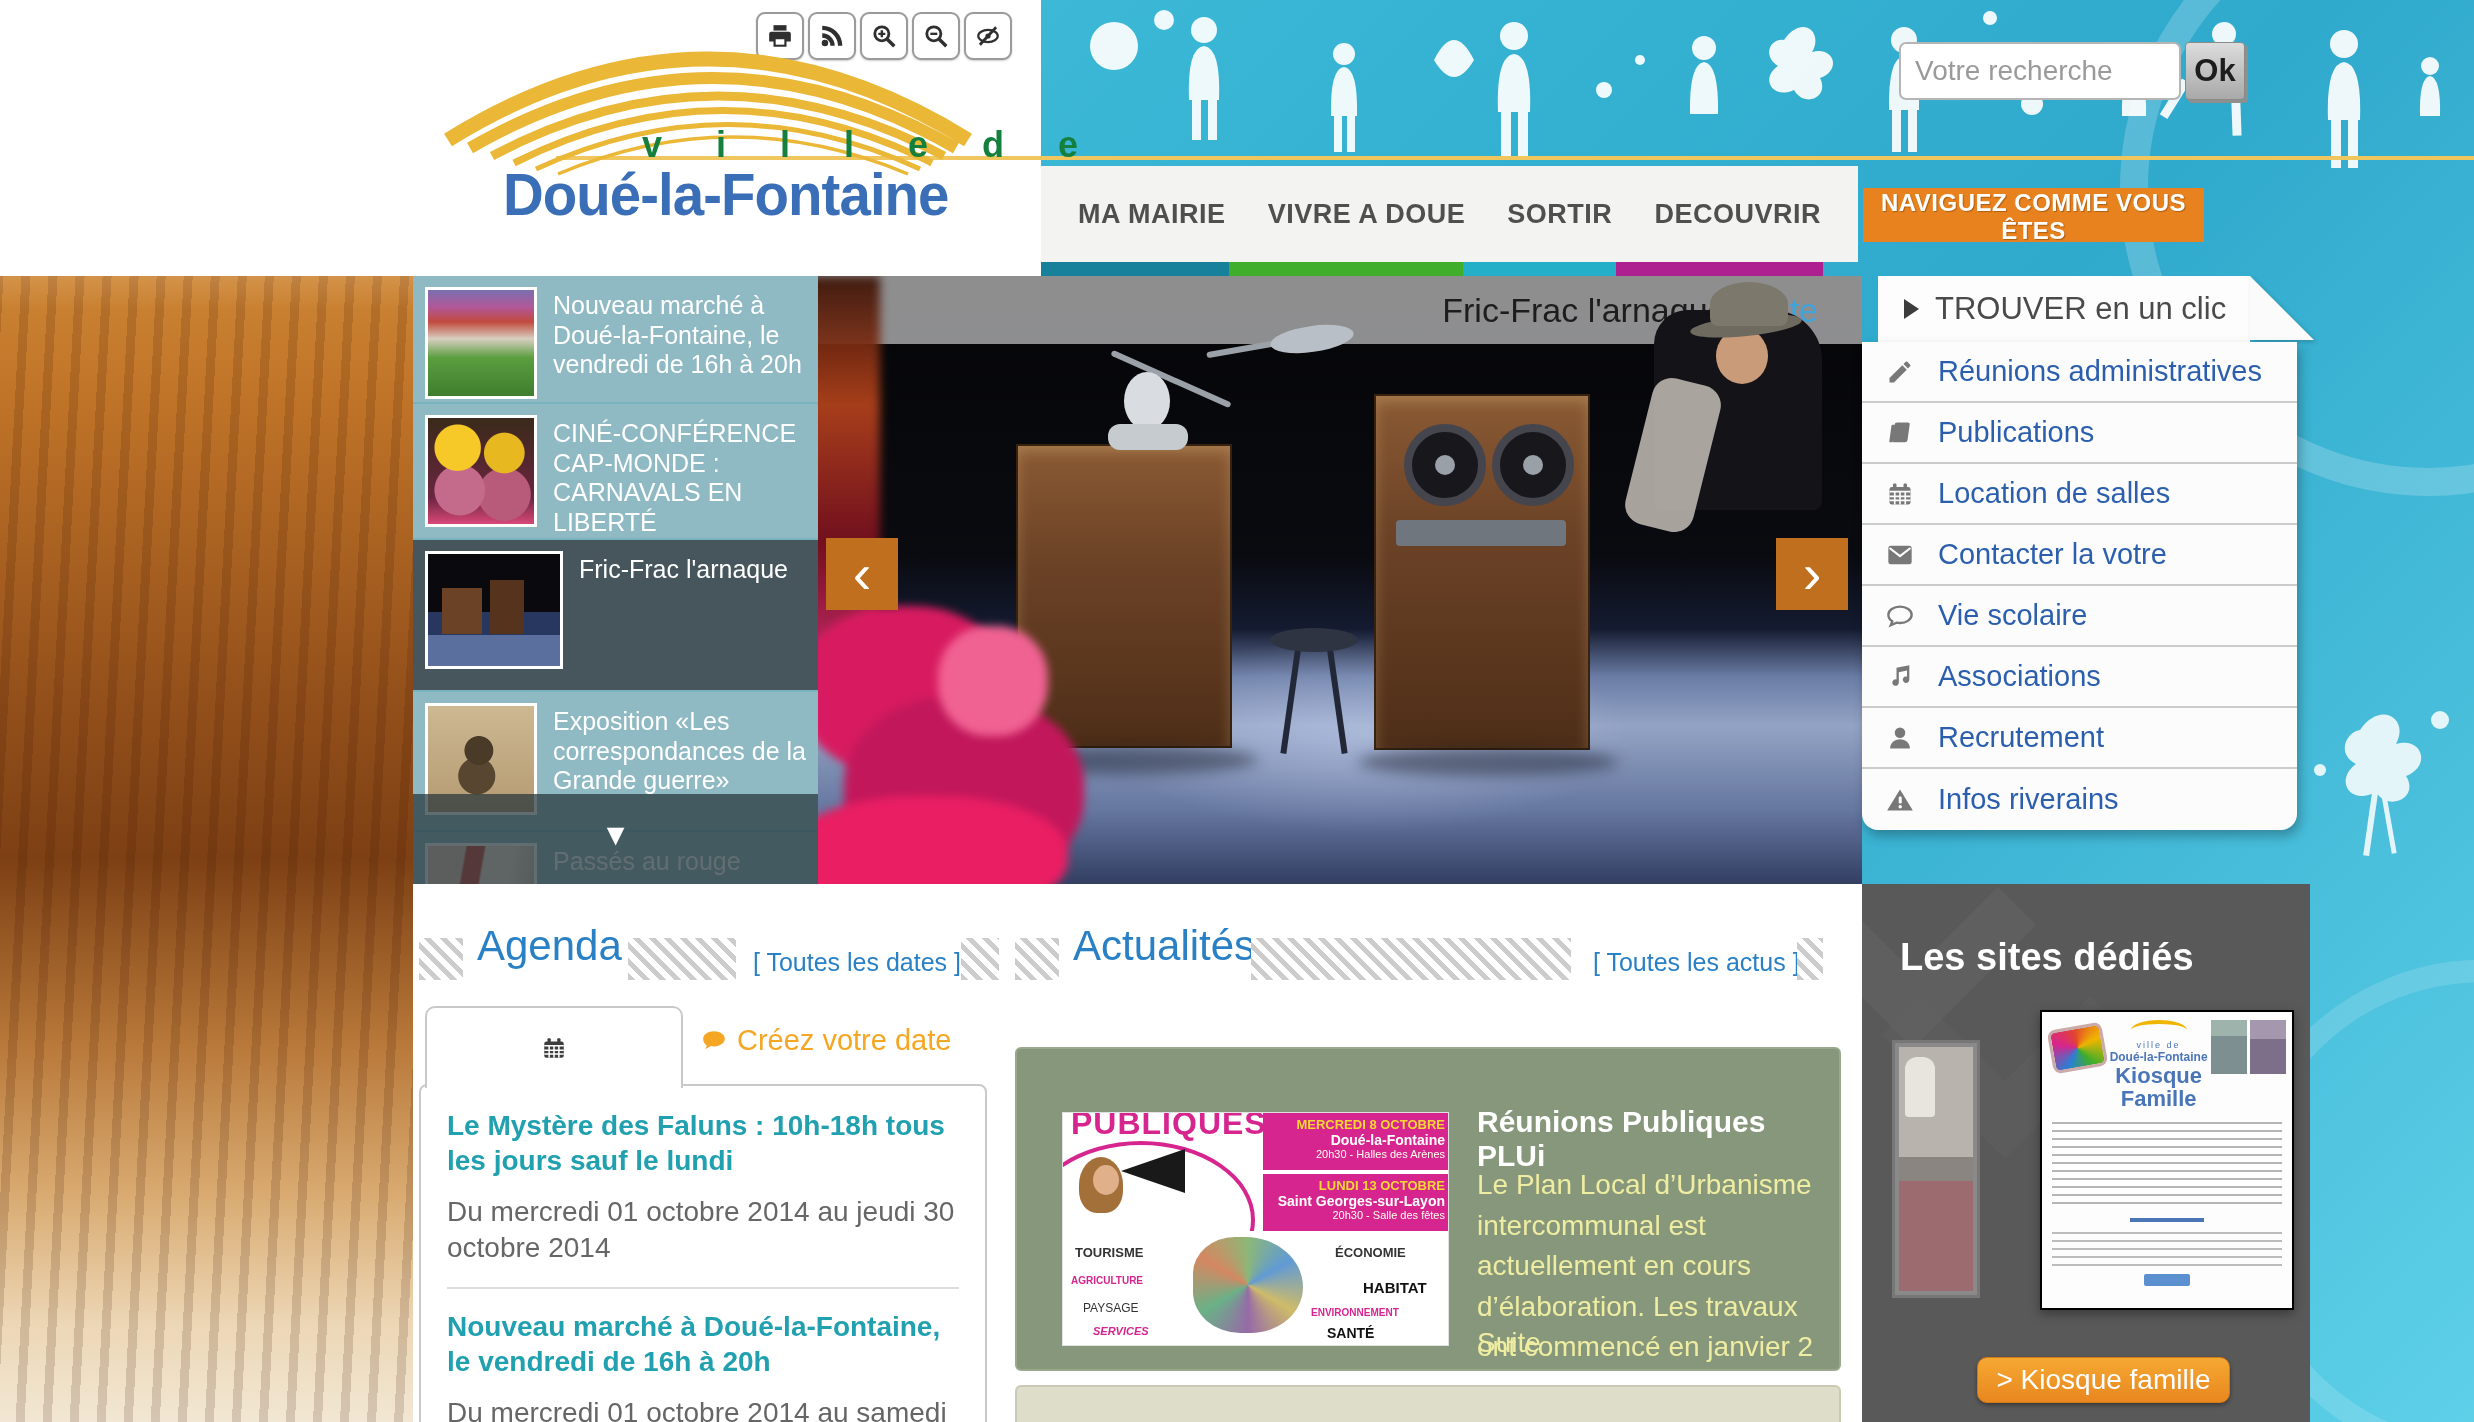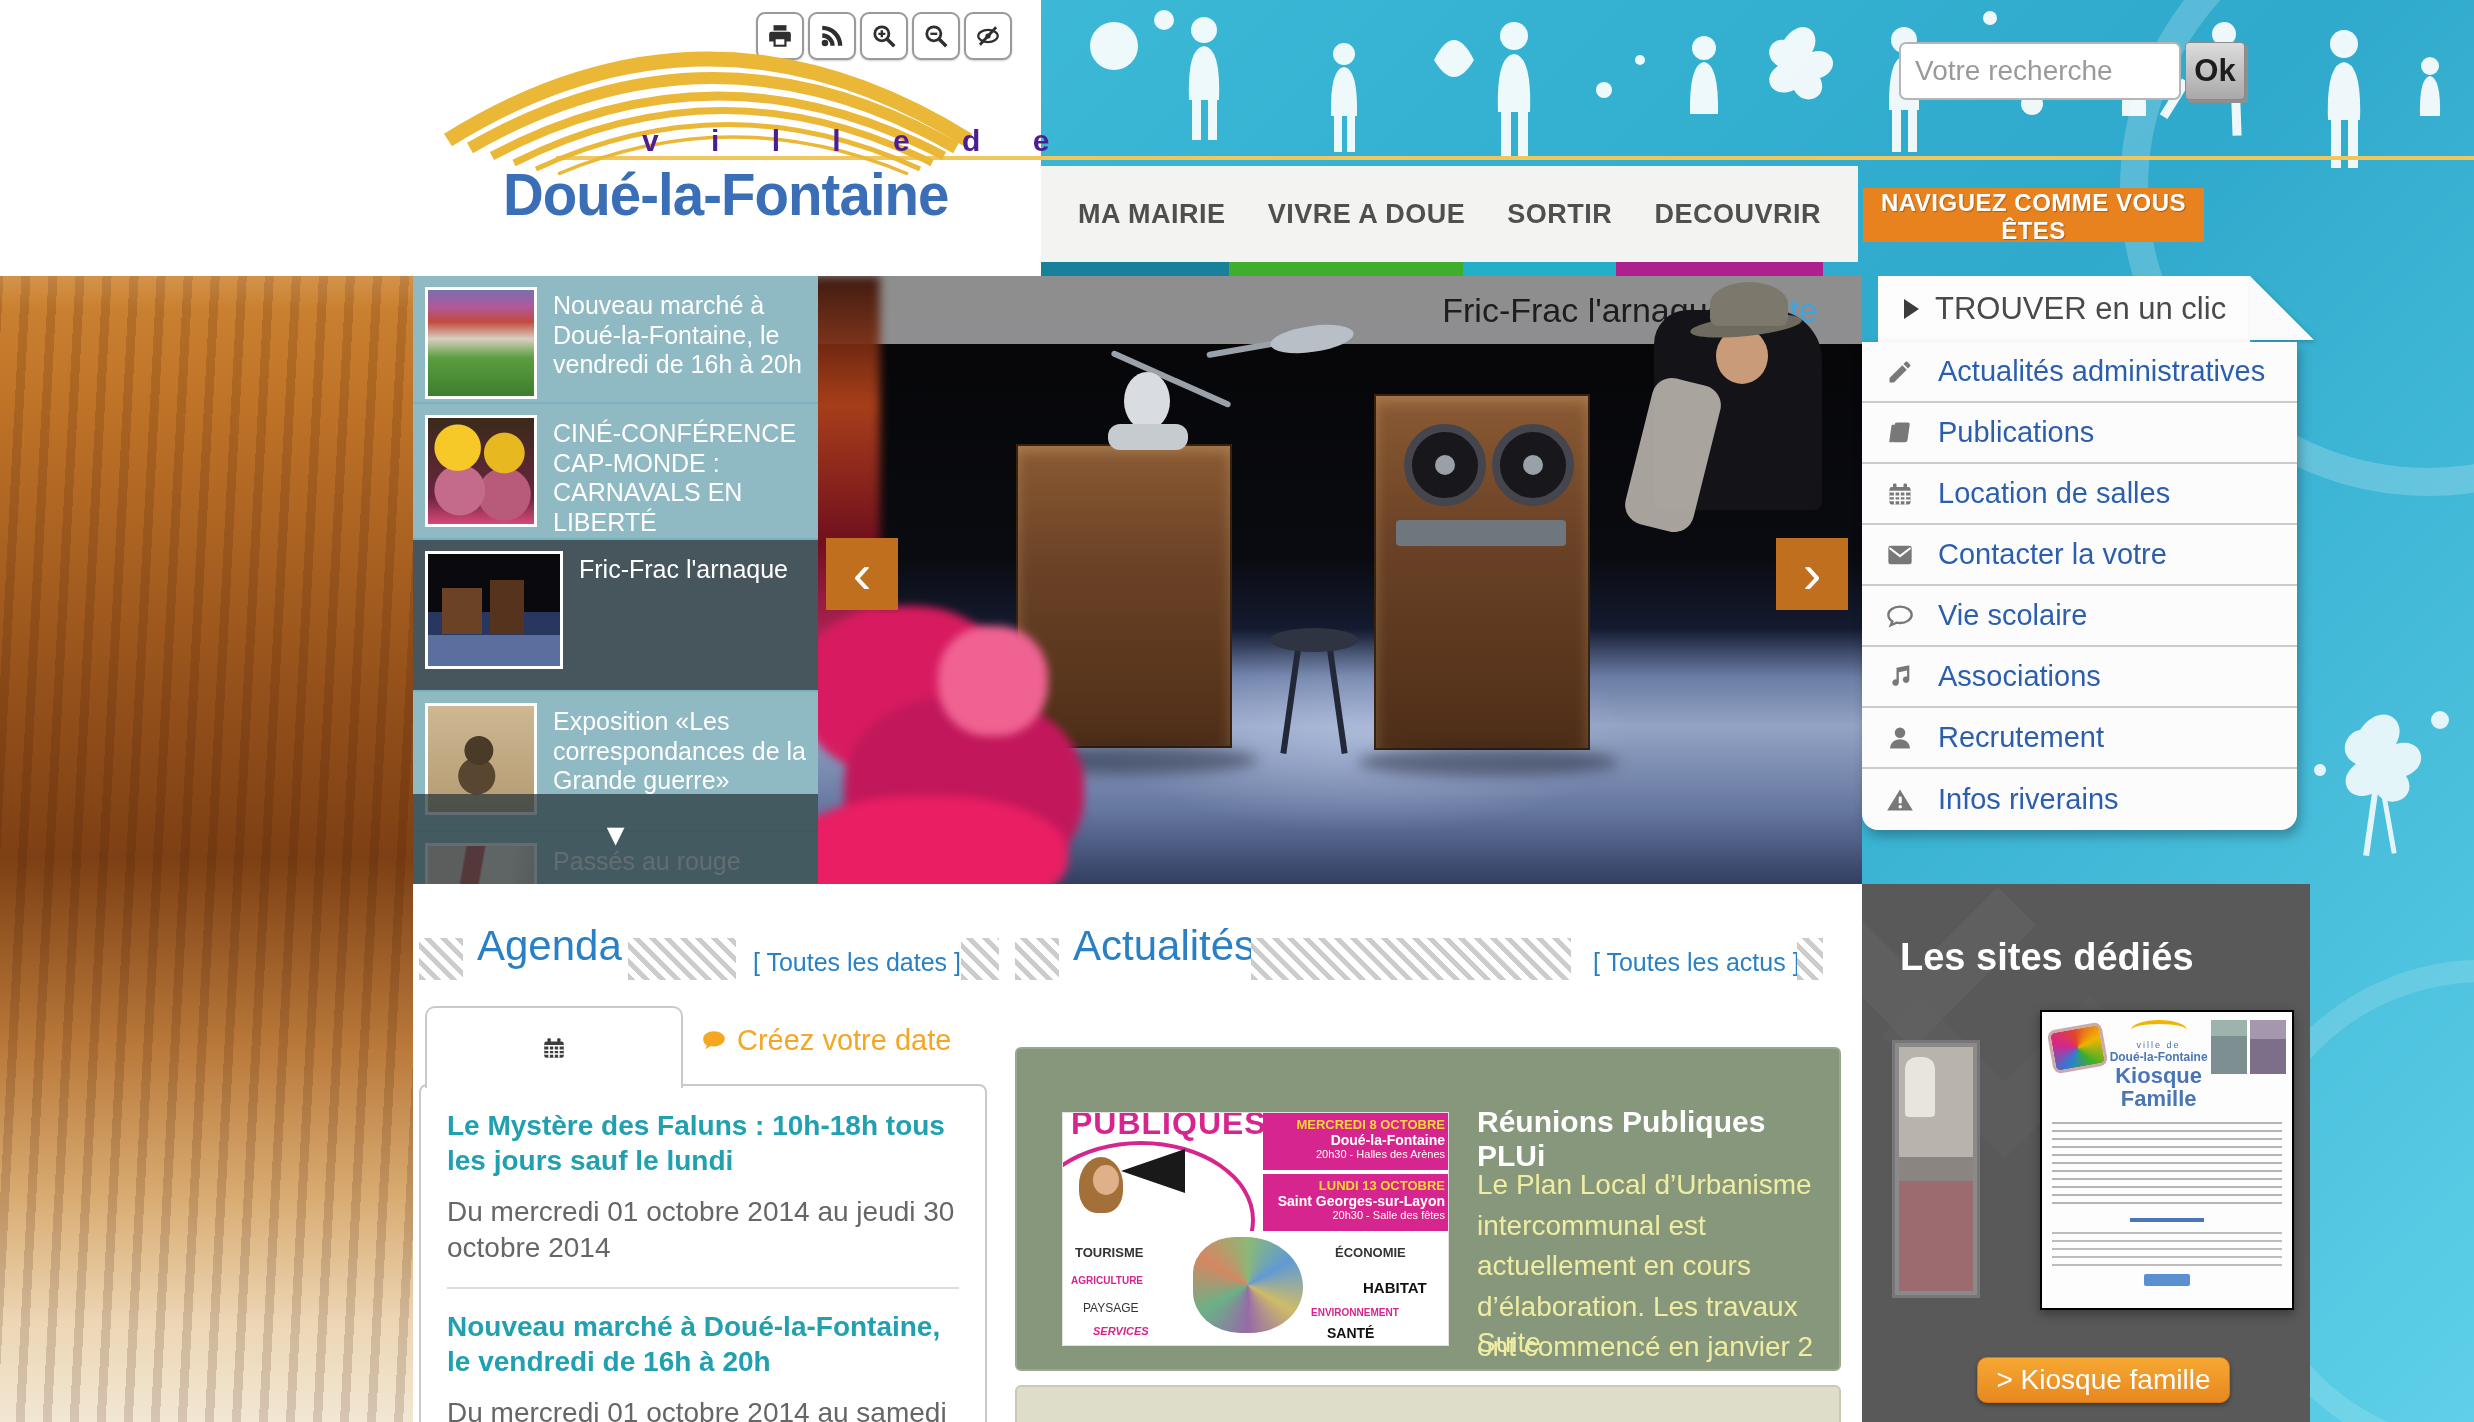--- a/index.html
+++ b/index.html
@@ -26,21 +26,21 @@
   .sil-band{left:1044px;top:0;width:1430px;height:178px;}
   .flower-right{left:2290px;top:690px;width:184px;height:210px;}
 
   
   .toolbar{left:756px;top:12px;display:flex;gap:4px;}
   .tool{width:48px;height:48px;background:#fff;border:2px solid #9a9a9a;border-radius:9px;
     display:flex;align-items:center;justify-content:center;box-shadow:0 1px 2px rgba(0,0,0,.2);}
 
   
   .logo-arcs{left:408px;top:48px;}
-  .logo-tagline{left:642px;top:124px;font-size:30px;letter-spacing:22px;color:#4c1d95;font-weight:bold;}
+  .logo-tagline{left:642px;top:124px;font-size:36px;letter-spacing:22px;color:#15803d;font-weight:bold;}
   .logo-city{left:503px;top:160px;font-size:60px;font-weight:bold;color:#3a6fb7;letter-spacing:-1px;transform:scaleX(.94);transform-origin:left;}
 
   
   .search-box{left:1899px;top:42px;display:flex;align-items:stretch;}
   .search-input{width:250px;height:54px;border:2px solid #b5b5b5;border-radius:7px;font-size:28px;
     padding:0 14px;color:#444;outline:none;font-family:"Liberation Sans",sans-serif;}
   .search-input::placeholder{color:#9a9a9a;}
   .search-ok{margin-left:4px;width:60px;height:58px;border:1px solid #8a8a8a;border-radius:4px;
     background:linear-gradient(180deg,#dcdcdc,#a9a9a9);font-size:31px;font-weight:bold;color:#1d1d1d;
     box-shadow:3px 3px 0 #8f8f8f;font-family:"Liberation Sans",sans-serif;}
@@ -447,21 +447,21 @@
     </div>
     <div class="ql-fold"></div>
     <div class="ql-rows">
       <div class="ql-row">
         <span class="ql-ic">
             <svg width="28" height="28" viewBox="0 0 24 24" fill="#787878">
               <path d="M3 17.2V21h3.8L17.8 10 14 6.2 3 17.2z"></path>
               <path d="M20.7 7.1c.4-.4.4-1 0-1.4l-2.4-2.4c-.4-.4-1-.4-1.4 0L15 5.2 18.8 9l1.9-1.9z"></path>
             </svg>
           </span>
-        <span class="ql-label">Actualités administratives</span>
+        <span class="ql-label">Réunions administratives</span>
       </div>
       <div class="ql-row">
         <span class="ql-ic">
             <svg width="28" height="28" viewBox="0 0 24 24" fill="#787878">
               <g transform="skewX(-8) translate(2,0)">
                 <rect x="6" y="3" width="13" height="17" rx="2"></rect>
                 <rect x="3.5" y="5" width="3" height="15" rx="1"></rect>
               </g>
             </svg>
           </span>

